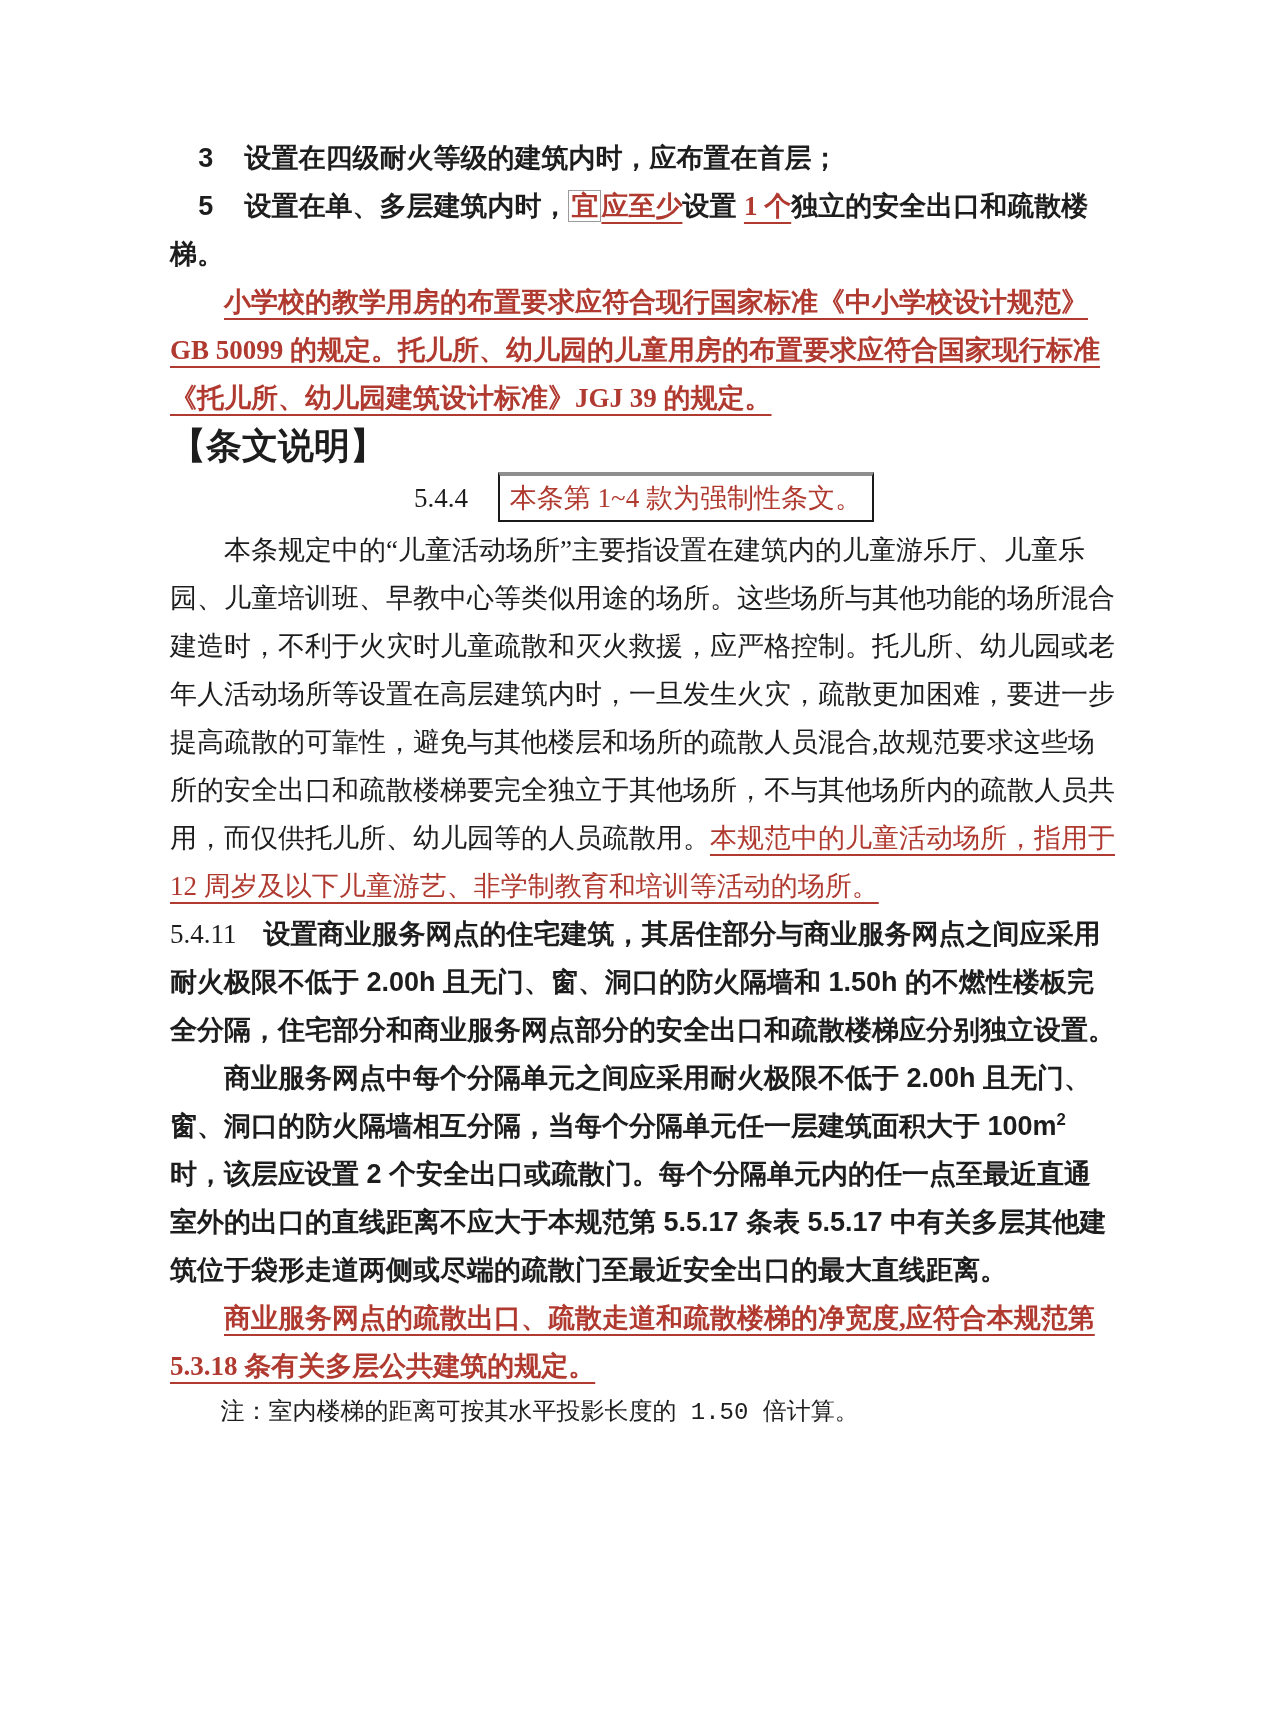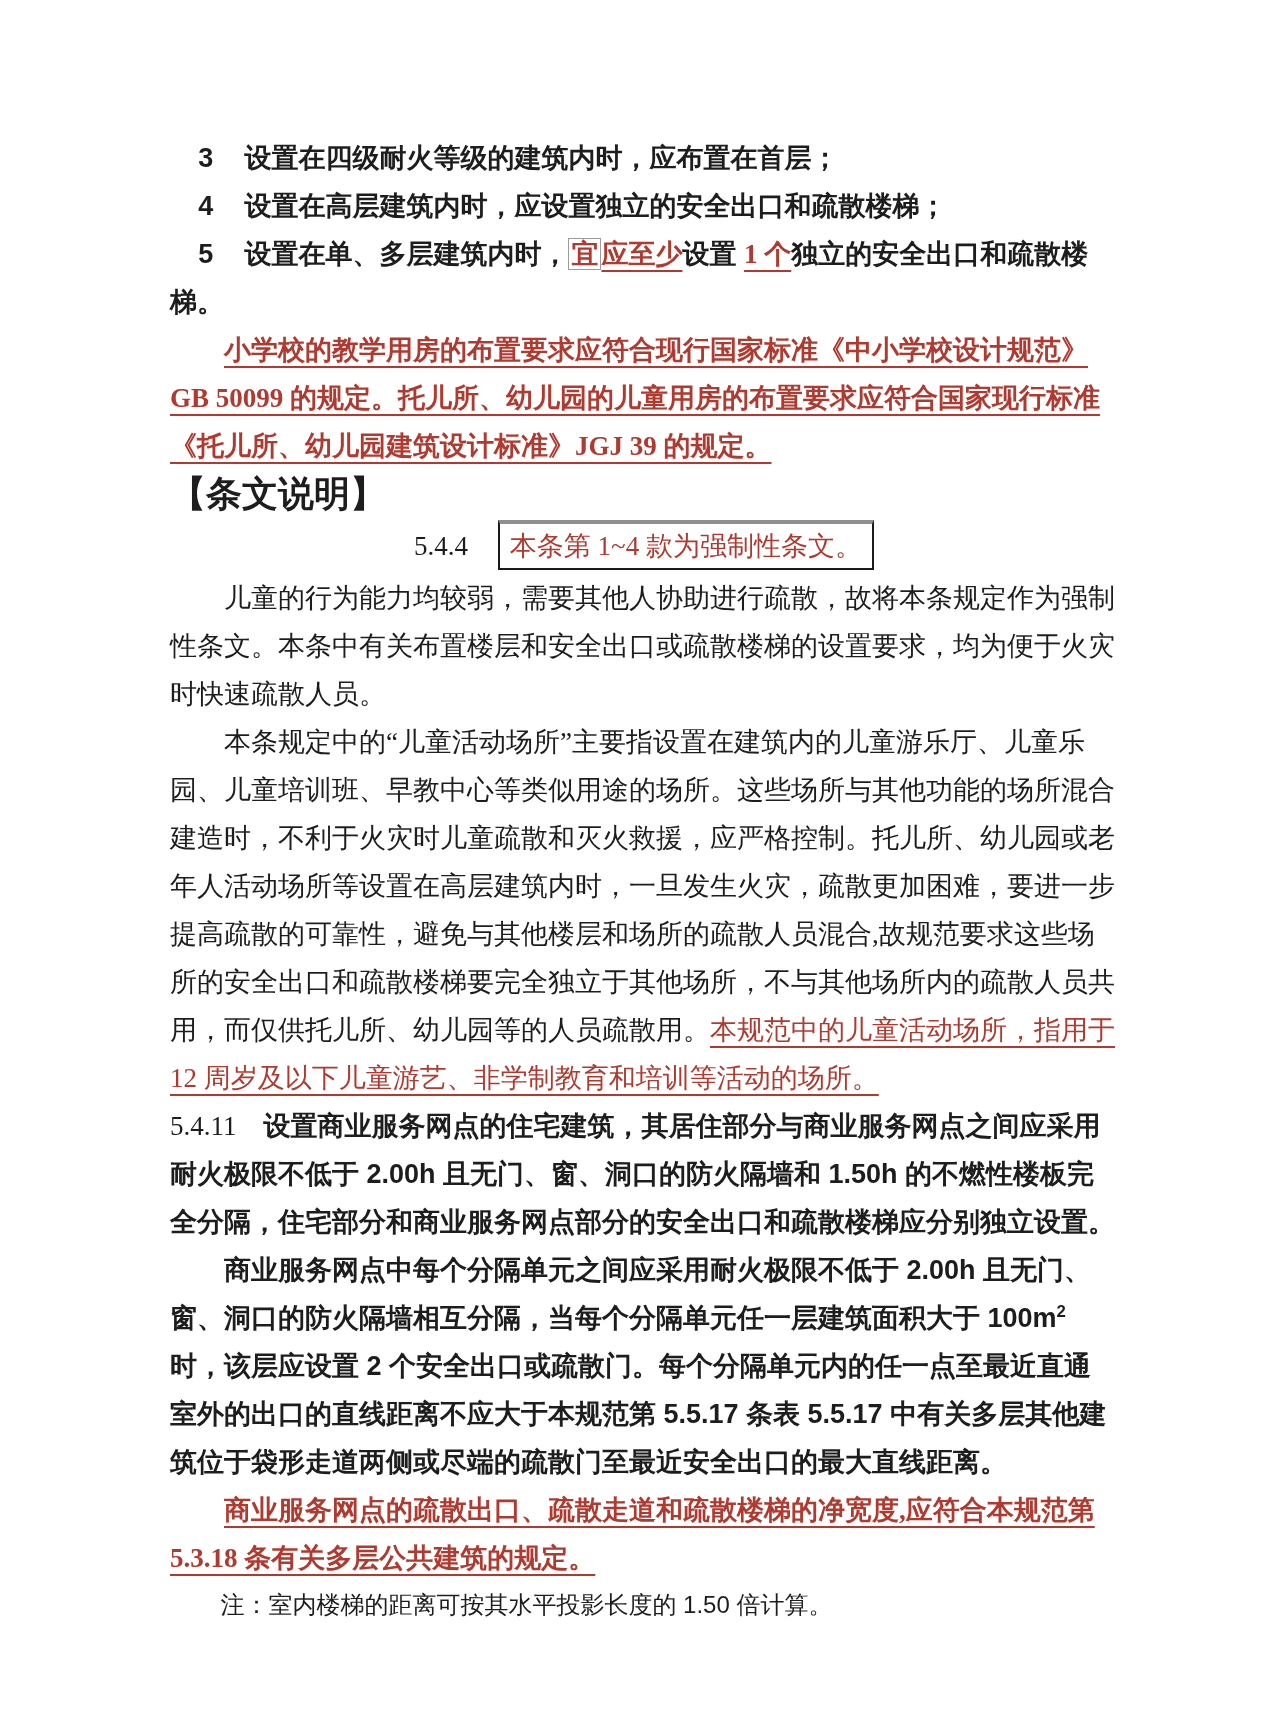--- a/index.html
+++ b/index.html
@@ -55,46 +55,42 @@
   }
   .prov-box{
     display:inline-block;
     color:var(--red);
     border:2px solid #1a1a1a;
     border-top:4px solid #8e8e8e;
     padding:0 10px;
     line-height:44px;
   }
   sup{font-size:0.62em;line-height:0;vertical-align:super;}
-  .note{font-size:24px;line-height:46px;text-indent:2.1em;font-weight:500;}
+  .note{font-size:24px;line-height:46px;text-indent:2.1em;font-weight:500;font-family:Liberation Mono, monospace;}
 </style>
 </head>
 <body>
 
 <div class="page">
 
   <p class="tiao item">
     <span class="num">3</span><span>设置在四级耐火等级的建筑内时，应布置在首层；</span>
-  </p>
-  <p class="tiao item">
-    <span class="num">4</span><span>设置在高层建筑内时，应设置独立的安全出口和疏散楼梯；</span>
   </p>
   <p class="tiao item">
     <span class="num">5</span><span>设置在单、多层建筑内时，</span><span class="del-box">宜</span><span class="red u">应至少</span><span>设置 </span><span class="red u">1 个</span><span>独立的安全出口和疏散楼梯。</span>
   </p>
 
   <p class="tiao indent red u">小学校的教学用房的布置要求应符合现行国家标准《中小学校设计规范》GB 50099 的规定。托儿所、幼儿园的儿童用房的布置要求应符合国家现行标准《托儿所、幼儿园建筑设计标准》JGJ 39 的规定。</p>
 
   <p class="heading">【条文说明】</p>
 
   <p class="shuo clause-line">
     <span class="clause-num">5.4.4</span><span class="prov-box">本条第 1~4 款为强制性条文。</span>
   </p>
 
-  <p class="shuo indent">儿童的行为能力均较弱，需要其他人协助进行疏散，故将本条规定作为强制性条文。本条中有关布置楼层和安全出口或疏散楼梯的设置要求，均为便于火灾时快速疏散人员。</p>
   <p class="shuo indent">
     <span>本条规定中的“儿童活动场所”主要指设置在建筑内的儿童游乐厅、儿童乐园、儿童培训班、早教中心等类似用途的场所。这些场所与其他功能的场所混合建造时，不利于火灾时儿童疏散和灭火救援，应严格控制。托儿所、幼儿园或老年人活动场所等设置在高层建筑内时，一旦发生火灾，疏散更加困难，要进一步提高疏散的可靠性，避免与其他楼层和场所的疏散人员混合,故规范要求这些场所的安全出口和疏散楼梯要完全独立于其他场所，不与其他场所内的疏散人员共用，而仅供托儿所、幼儿园等的人员疏散用。</span><span class="red u">本规范中的儿童活动场所，指用于 12 周岁及以下儿童游艺、非学制教育和培训等活动的场所。</span>
   </p>
 
   <p class="tiao">
     <span class="clause-num-bold">5.4.11</span><span>设置商业服务网点的住宅建筑，其居住部分与商业服务网点之间应采用耐火极限不低于 2.00h 且无门、窗、洞口的防火隔墙和 1.50h 的不燃性楼板完全分隔，住宅部分和商业服务网点部分的安全出口和疏散楼梯应分别独立设置。</span>
   </p>
   <p class="tiao indent">
     <span>商业服务网点中每个分隔单元之间应采用耐火极限不低于 2.00h 且无门、窗、洞口的防火隔墙相互分隔，当每个分隔单元任一层建筑面积大于 100m</span><sup>2</sup><span> 时，该层应设置 2 个安全出口或疏散门。每个分隔单元内的任一点至最近直通室外的出口的直线距离不应大于本规范第 5.5.17 条表 5.5.17 中有关多层其他建筑位于袋形走道两侧或尽端的疏散门至最近安全出口的最大直线距离。</span>
   </p>

